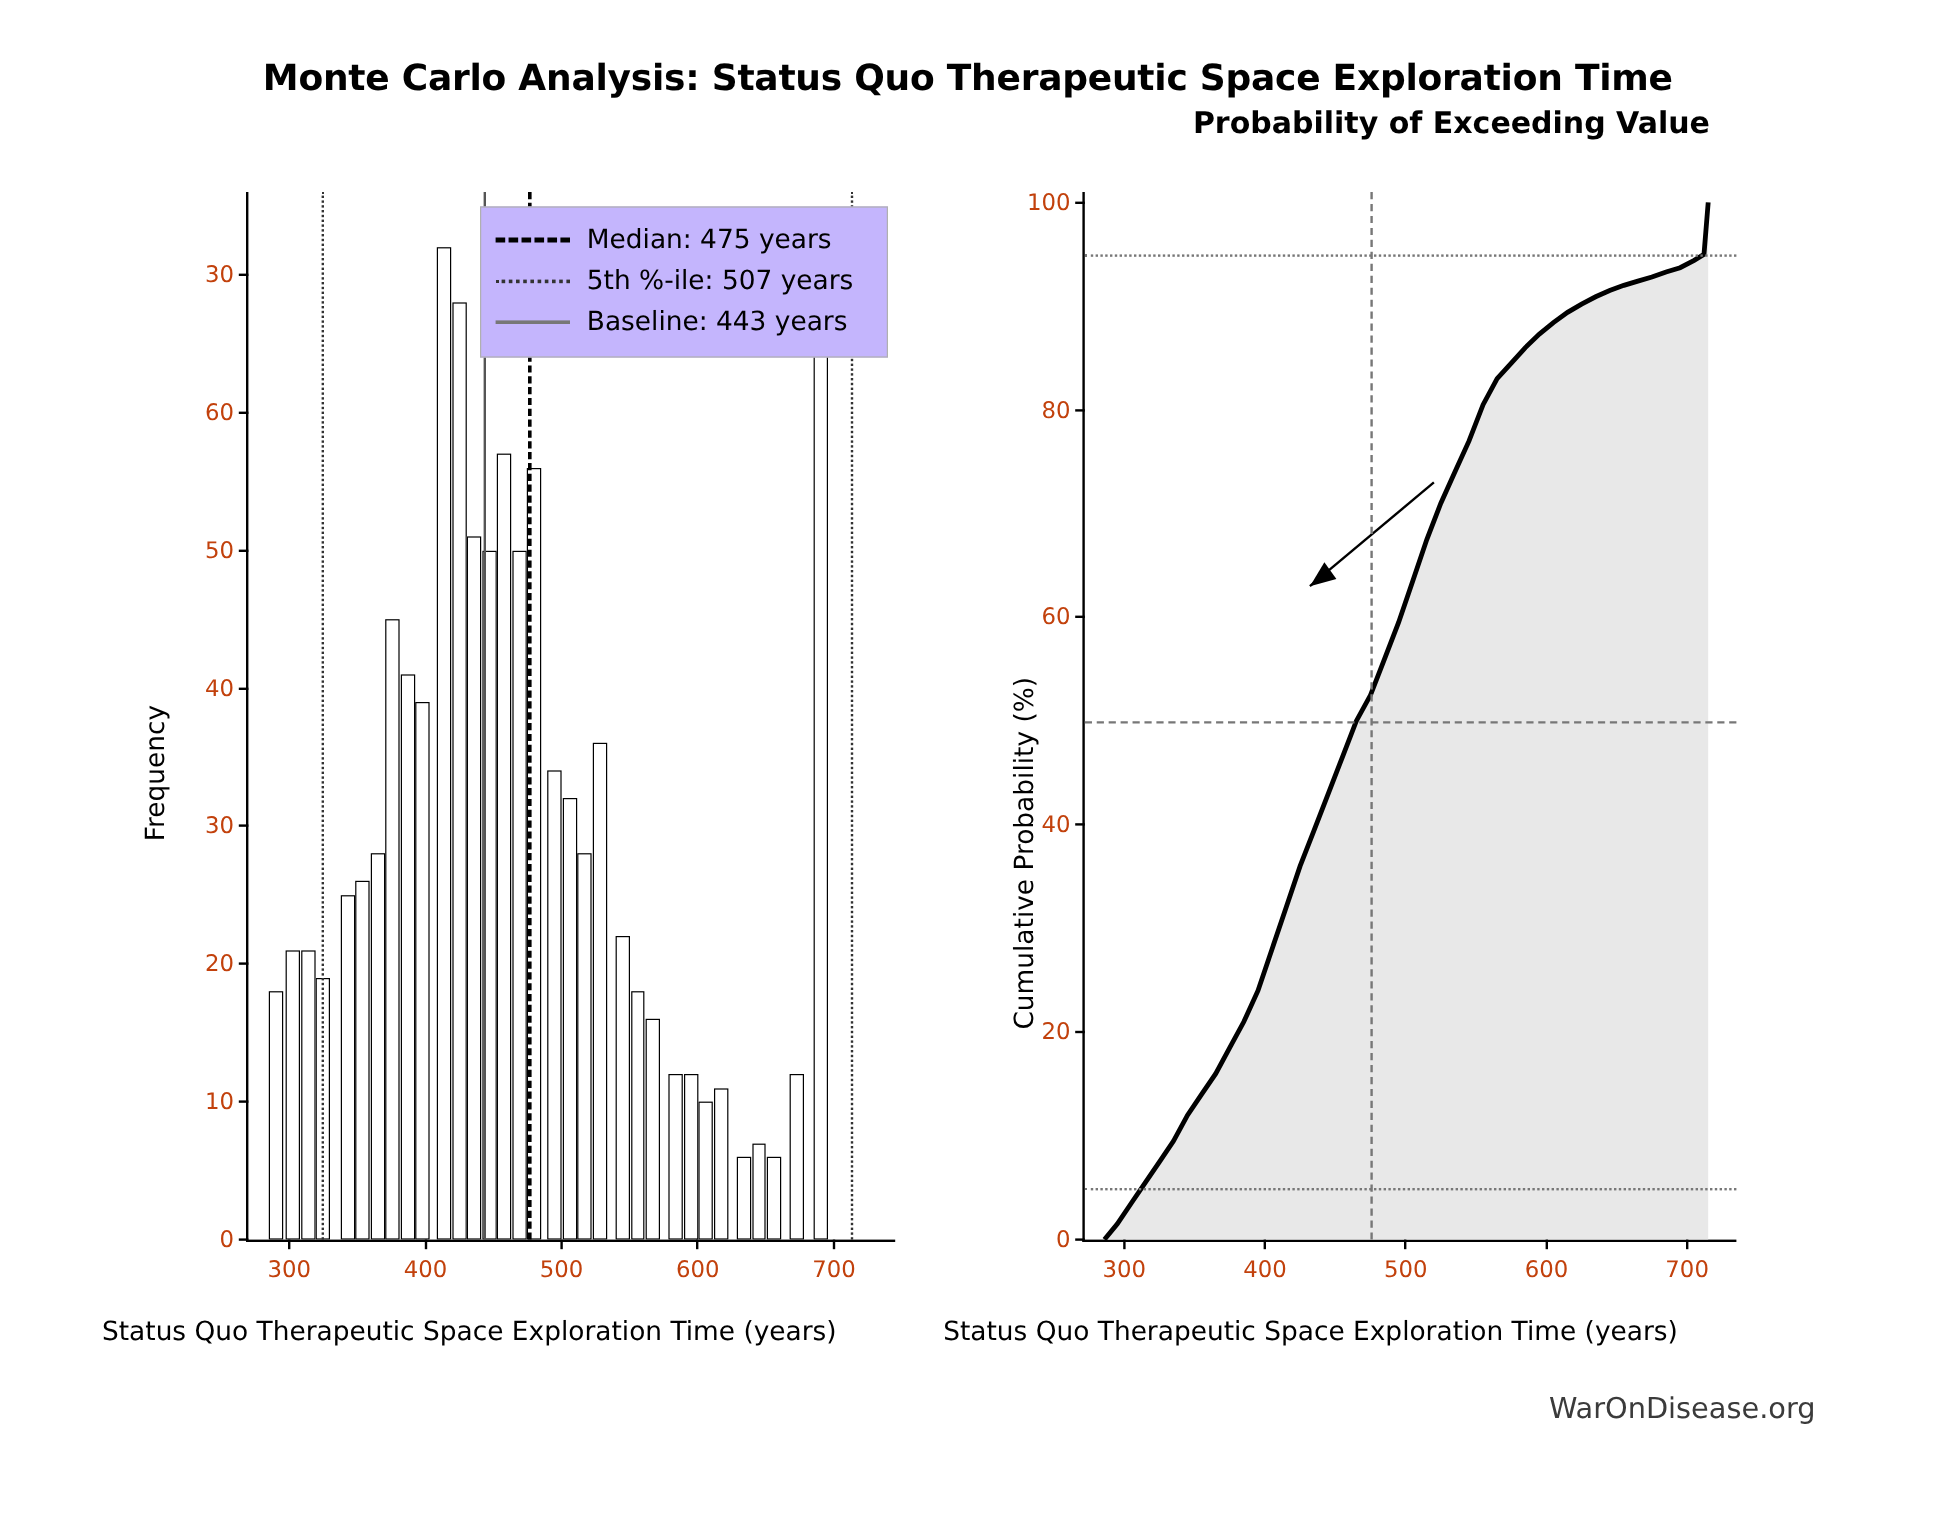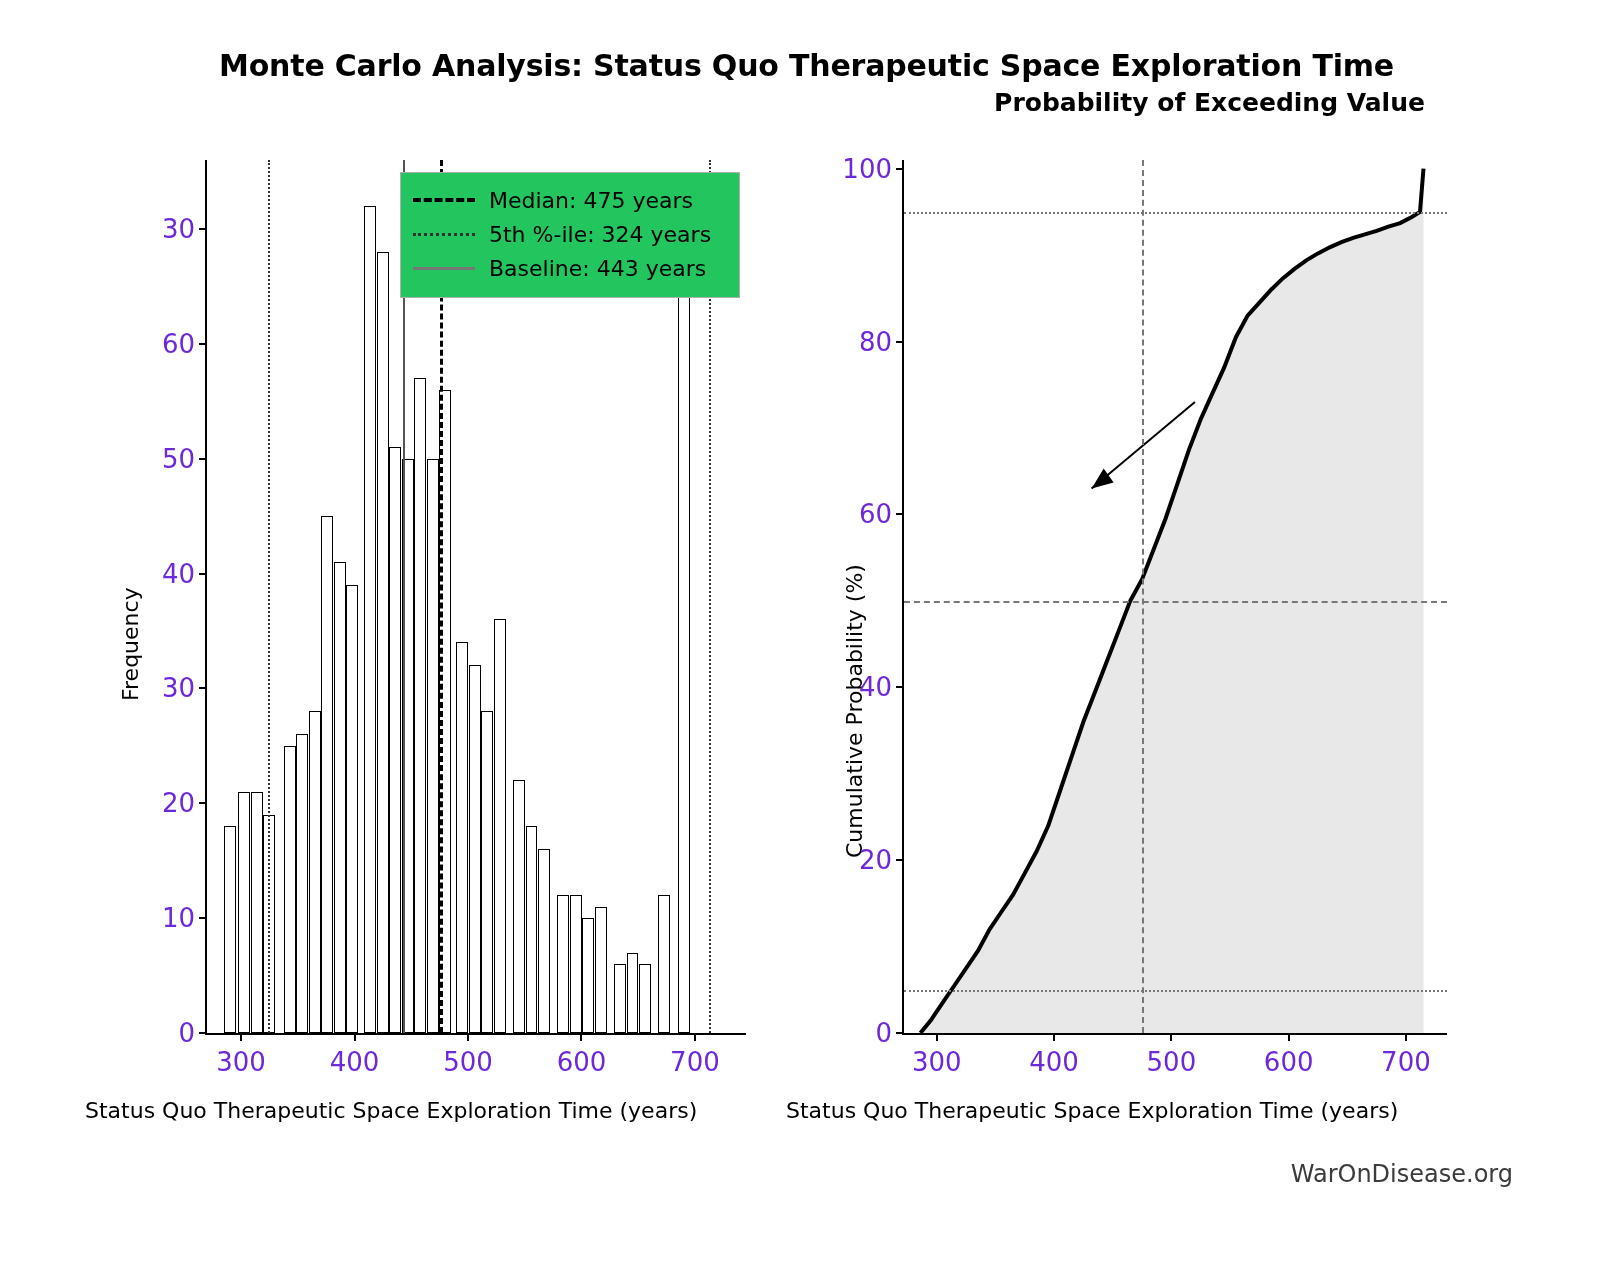--- a/index.html
+++ b/index.html
@@ -60,22 +60,22 @@
     top: 160px;
     width: 545px;
     height: 875px;
     border-left: 2px solid #000;
     border-bottom: 2px solid #000;
   }
 
   
   .ytick, .xtick {
     position: absolute;
-    font-size: 26px;
-    color: #6d28d9;
+    font-size: 19px;
+    color: #c2410c;
     white-space: nowrap;
   }
   .ytick {
     right: 100%;
     transform: translateY(-50%);
     padding-right: 12px;
     text-align: right;
   }
   .xtick {
     top: 100%;
@@ -140,21 +140,21 @@
   }
   .hline.dash { border-top: 2.4px dashed #777777; }
   .hline.dot  { border-top: 2.4px dotted #777777; }
 
   
   #legend {
     position: absolute;
     left: 400px;
     top: 172px;
     width: 340px;
-    background: #22c55e;
+    background: #c4b5fd;
     border: 1px solid #b0b0b0;
     padding: 10px 12px 12px 12px;
     box-sizing: border-box;
     box-shadow: 0 0 0 0 rgba(0,0,0,0);
   }
   .legend-row {
     display: flex;
     align-items: center;
     height: 34px;
   }
@@ -275,21 +275,21 @@
 
   <div class="axis-label-x" id="xlabel-left" style="left: 85px;">Status Quo Therapeutic Space Exploration Time (years)</div>
 
   <div id="legend">
     <div class="legend-row">
       <span class="legend-swatch sw-dashed"></span>
       <span class="legend-label">Median: 475 years</span>
     </div>
     <div class="legend-row">
       <span class="legend-swatch sw-dotted"></span>
-      <span class="legend-label">5th %-ile: 324 years</span>
+      <span class="legend-label">5th %-ile: 507 years</span>
     </div>
     <div class="legend-row">
       <span class="legend-swatch sw-solid"></span>
       <span class="legend-label">Baseline: 443 years</span>
     </div>
   </div>
 </div>
 
 <div class="panel" id="panel-right">
   <div class="panel-title">Probability of Exceeding Value</div>

